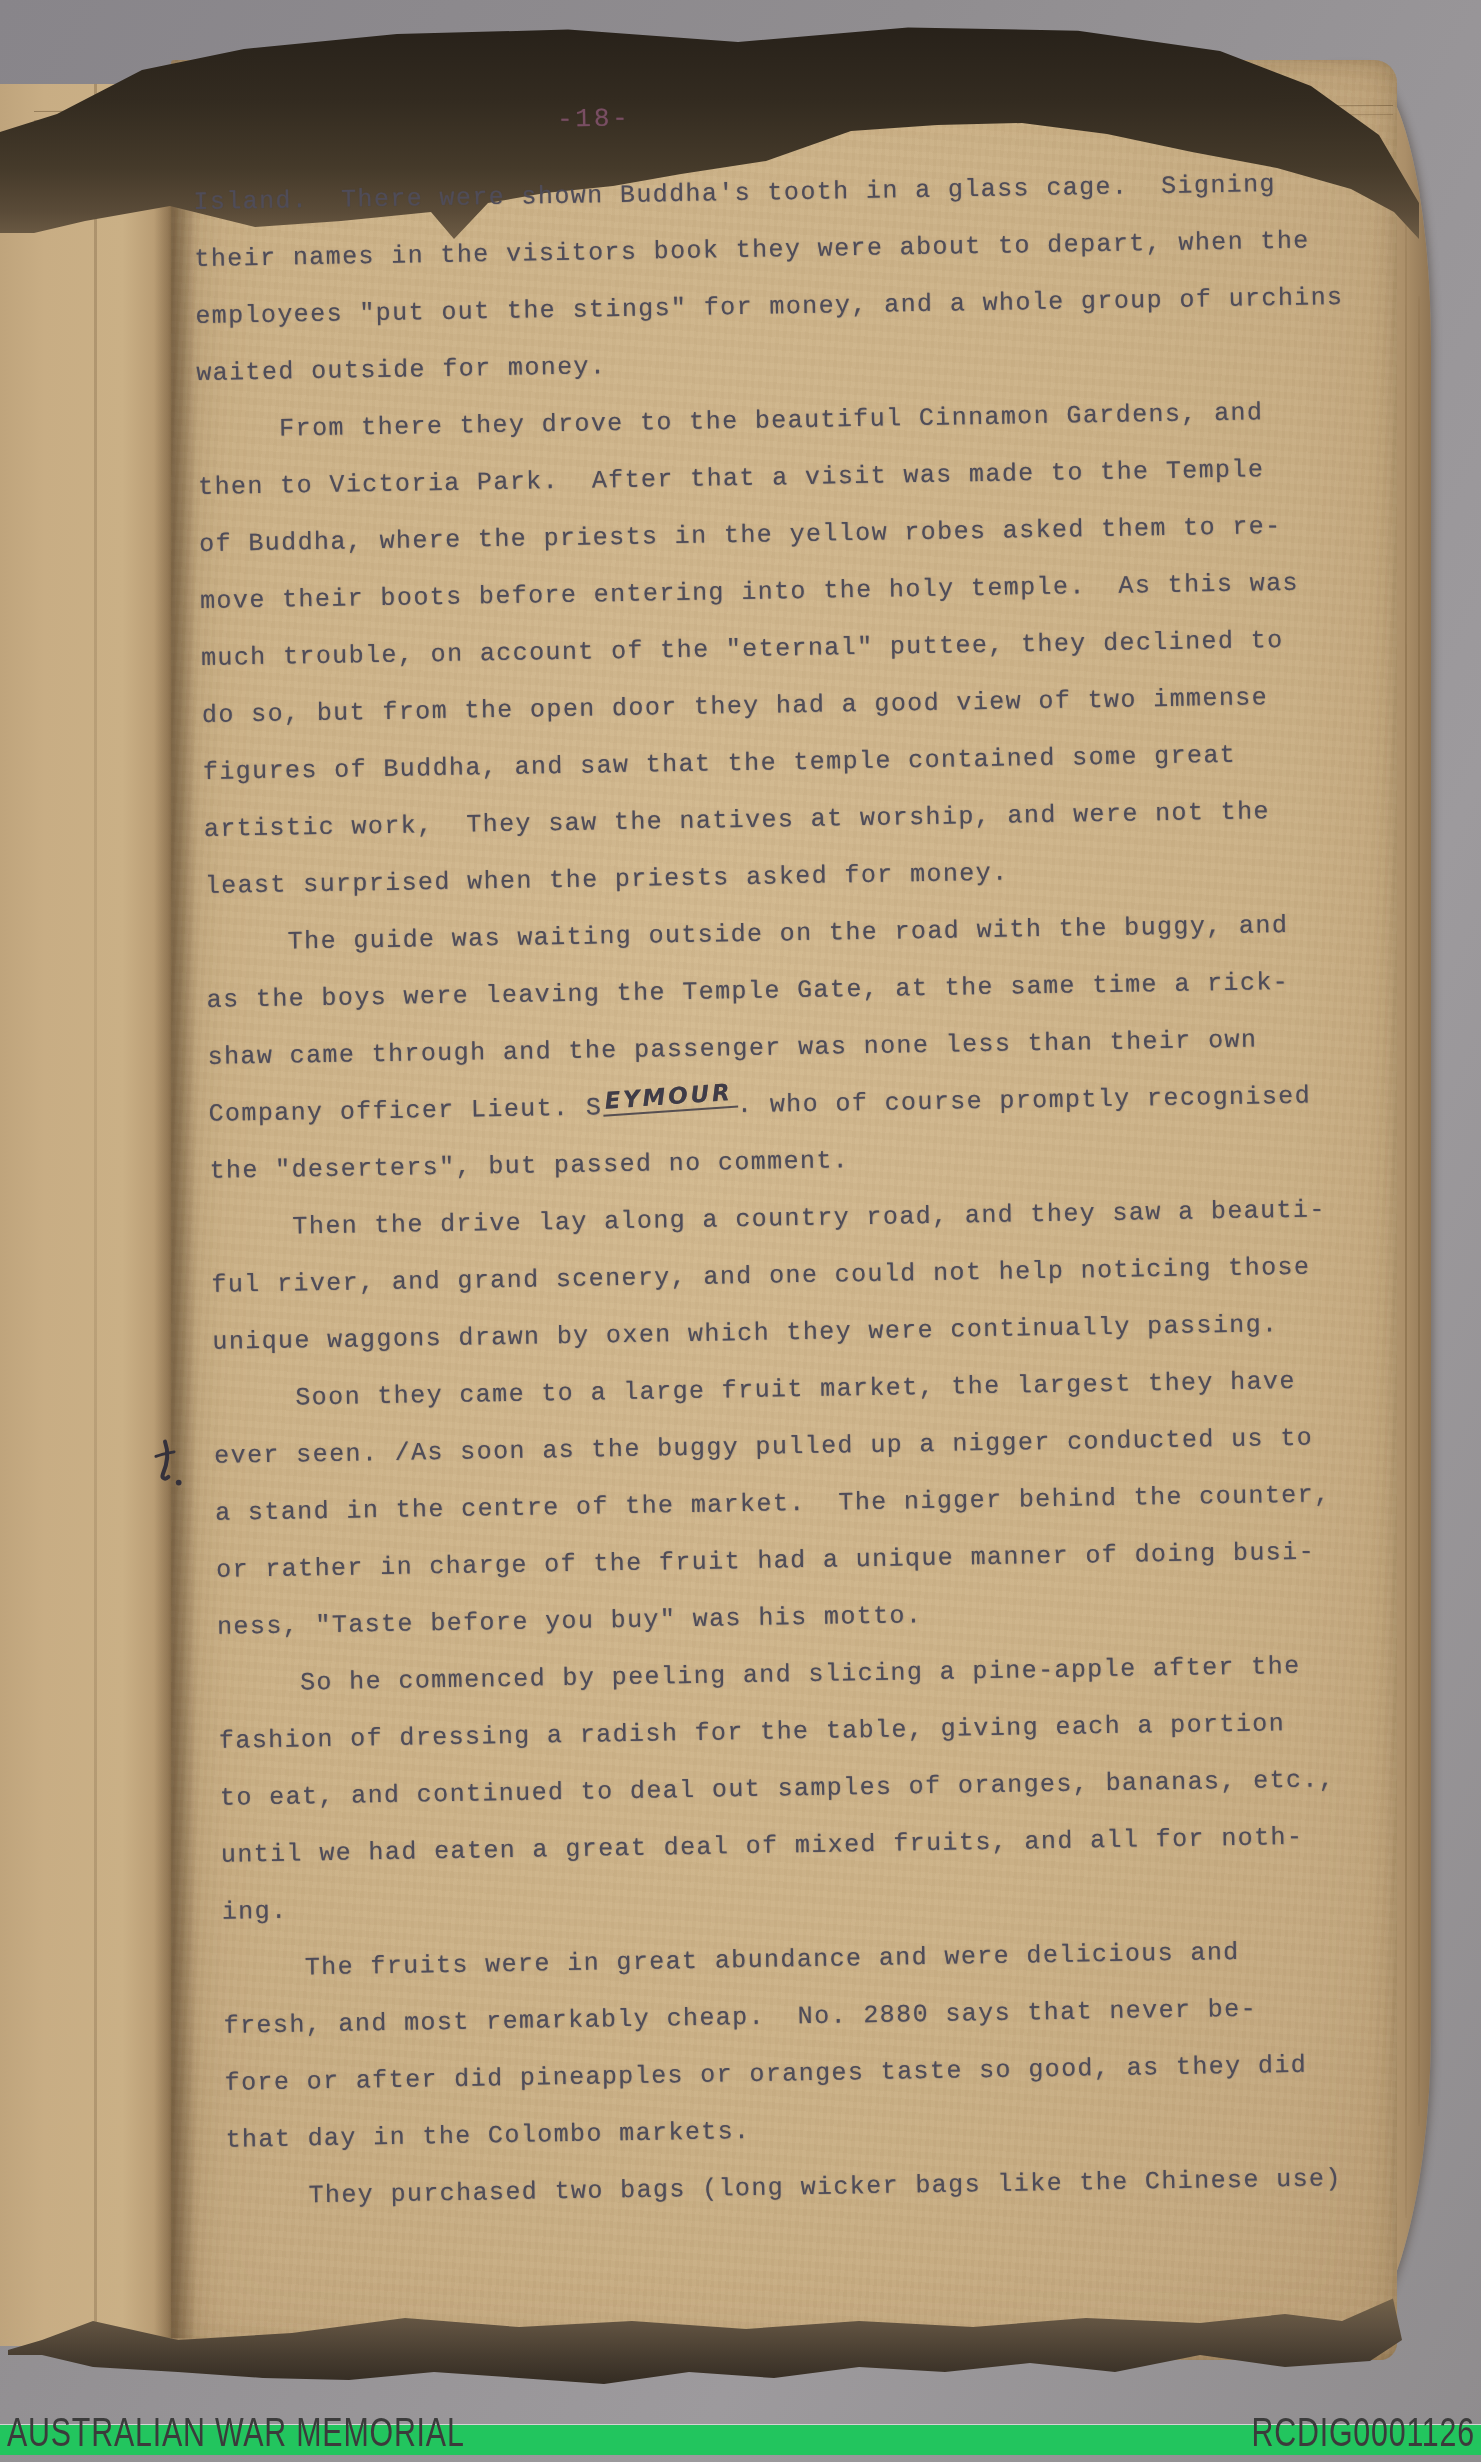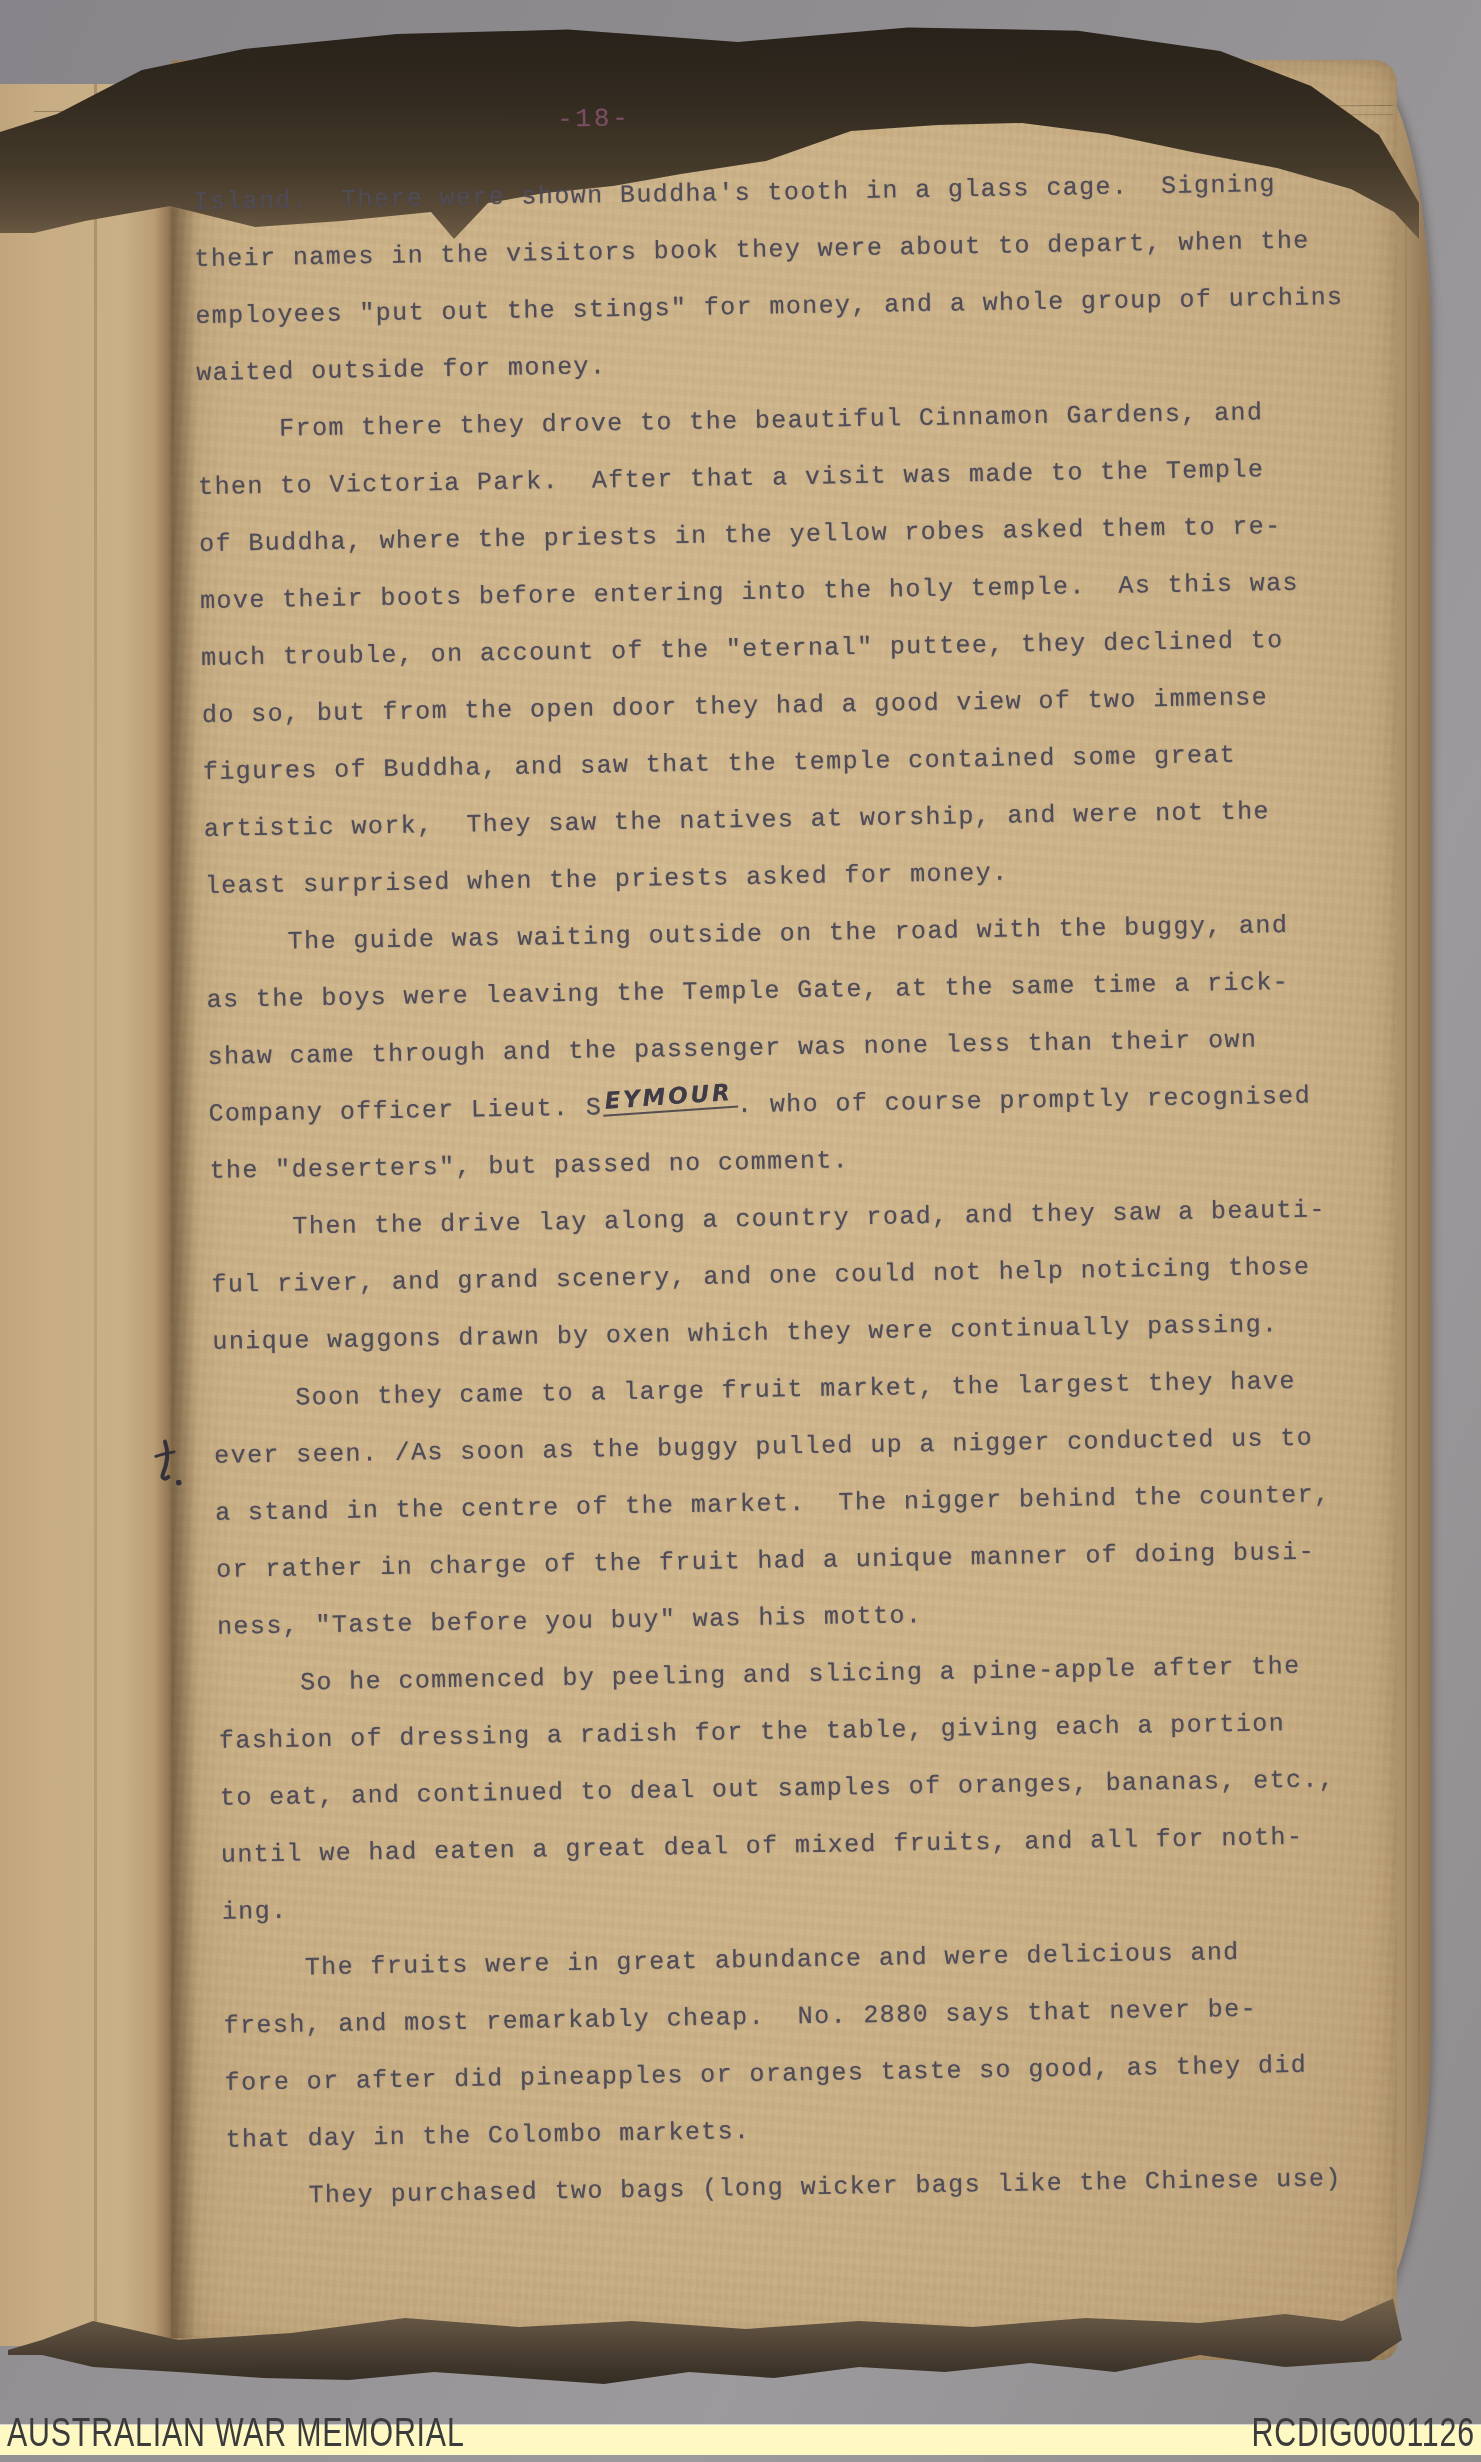--- a/index.html
+++ b/index.html
@@ -76,21 +76,21 @@
     font-size:23px;letter-spacing:2.8px;line-height:1;color:#3f3c47;
     transform:translateY(-9px) rotate(-3deg);
     border-bottom:2.3px solid rgba(63,60,71,.85);padding:0 4.5px 1.7px 2.3px;
     text-shadow:0 0 0.6px rgba(63,60,71,.6);
   }
   
   .margin-mark{position:absolute;left:149px;top:1437px;width:40px;height:57px;}
   
   .footer-bar{
     position:absolute;left:0;top:2424px;width:1482px;height:31px;
-    background:#fef9c3;border-top:1.1px solid #d5d3d4;box-sizing:border-box;
+    background:#22c55e;border-top:1.1px solid #d5d3d4;box-sizing:border-box;
   }
   .footer-text{
     position:absolute;bottom:2.3px;font-size:41px;line-height:1;color:#3b3b3b;
     letter-spacing:1.1px;font-family:"Liberation Sans",sans-serif;
   }
   .footer-left{left:6.8px;transform:scaleX(.74);transform-origin:left bottom;}
   .footer-right{right:6.8px;transform:scaleX(.74);transform-origin:right bottom;}
 </style>
 </head>
 <body>

